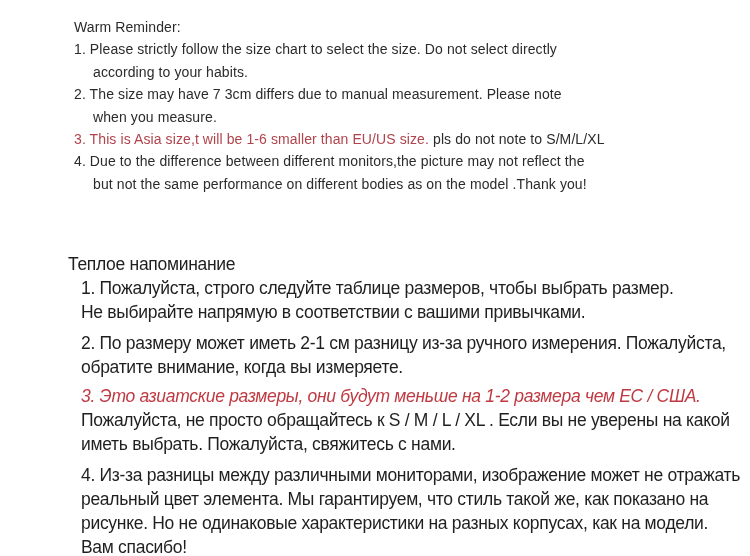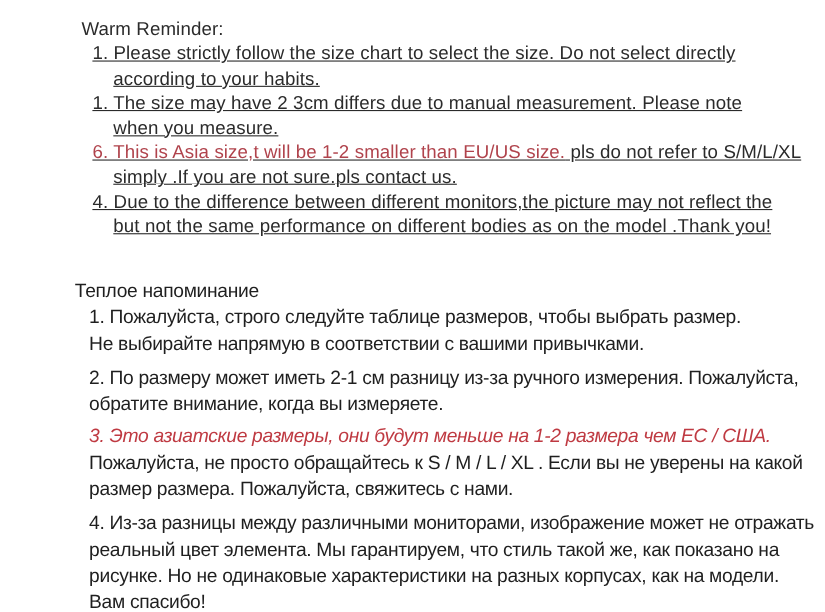--- a/index.html
+++ b/index.html
@@ -18,26 +18,26 @@
     position: relative;
   }
 
   
   .en-section {
     position: absolute;
     left: 74px;
     top: 16px;
     width: 660px;
     color: var(--en-text);
-    font-size: 17px;
+    font-size: 14px;
     line-height: 22.4px;
     letter-spacing: 0.1px;
   }
   .en-title { white-space: nowrap; }
-  .en-items { margin-left: 10px; text-decoration: underline; }
+  .en-items { margin-left: 0; }
   .en-section .ln { white-space: nowrap; }
   .en-section .ln.ind { padding-left: 19px; }
   .en-section .seg.red { color: var(--en-red); }
 
   
   .ru-section {
     position: absolute;
     left: 68px;
     top: 252px;
     width: 670px;
@@ -61,27 +61,26 @@
   <div class="en-title">Warm Reminder:</div>
 
   <div class="en-items">
 
     <div class="item">
       <div class="ln">1. Please strictly follow the size chart to select the size. Do not select directly</div>
       <div class="ln ind">according to your habits.</div>
     </div>
 
     <div class="item">
-      <div class="ln">1. The size may have 2 3cm differs due to manual measurement. Please note</div>
+      <div class="ln">2. The size may have 7 3cm differs due to manual measurement. Please note</div>
       <div class="ln ind">when you measure.</div>
     </div>
 
     <div class="item">
-      <div class="ln"><span class="seg red">6. This is Asia size,t will be 1-2 smaller than EU/US size.</span><span class="seg"> pls do not refer to S/M/L/XL</span></div>
-      <div class="ln ind">simply .If you are not sure.pls contact us.</div>
+      <div class="ln"><span class="seg red">3. This is Asia size,t will be 1-6 smaller than EU/US size.</span><span class="seg"> pls do not note to S/M/L/XL</span></div>
     </div>
 
     <div class="item">
       <div class="ln">4. Due to the difference between different monitors,the picture may not reflect the</div>
       <div class="ln ind">but not the same performance on different bodies as on the model .Thank you!</div>
     </div>
 
   </div>
 </div>
 
@@ -96,21 +95,21 @@
     </div>
 
     <div class="item item-2">
       <div class="ln">2. По размеру может иметь 2-1 см разницу из-за ручного измерения. Пожалуйста,</div>
       <div class="ln">обратите внимание, когда вы измеряете.</div>
     </div>
 
     <div class="item item-3">
       <div class="ln red">3. Это азиатские размеры, они будут меньше на 1-2 размера чем ЕС / США.</div>
       <div class="ln">Пожалуйста, не просто обращайтесь к S / M / L / XL . Если вы не уверены на какой</div>
-      <div class="ln">размер размера. Пожалуйста, свяжитесь с нами.</div>
+      <div class="ln">иметь выбрать. Пожалуйста, свяжитесь с нами.</div>
     </div>
 
     <div class="item item-4">
       <div class="ln">4. Из-за разницы между различными мониторами, изображение может не отражать</div>
       <div class="ln">реальный цвет элемента. Мы гарантируем, что стиль такой же, как показано на</div>
       <div class="ln">рисунке. Но не одинаковые характеристики на разных корпусах, как на модели.</div>
       <div class="ln">Вам спасибо!</div>
     </div>
 
   </div>

